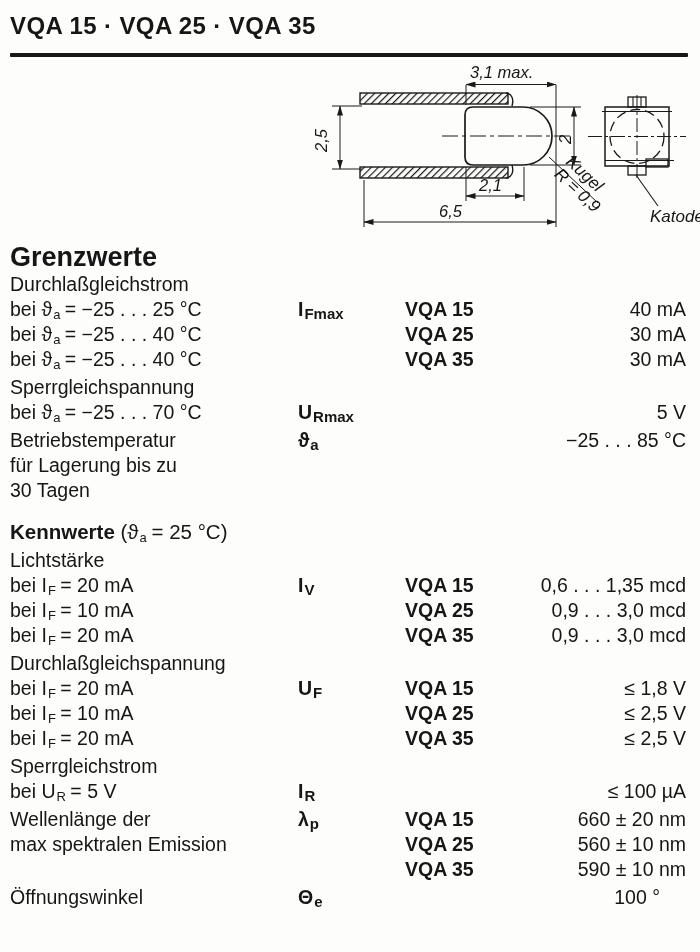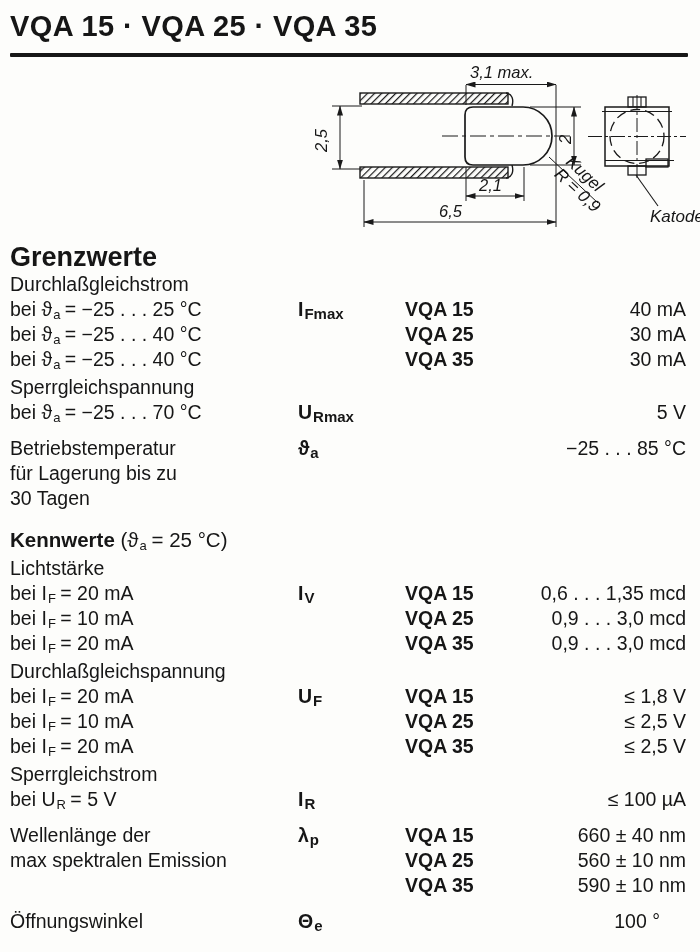--- a/index.html
+++ b/index.html
@@ -4,36 +4,36 @@
 <style>
   html,body { margin:0; padding:0; }
   body {
     width:700px; height:952px; overflow:hidden;
     background:#fdfdfb; color:#161616;
     font-family:"Liberation Sans", sans-serif;
     -webkit-font-smoothing:antialiased;
   }
   .page { padding:6px 12px 0 10px; }
   .title {
-    font-size:29px; font-weight:700; letter-spacing:0.4px;
+    font-size:24px; font-weight:700; letter-spacing:0.4px;
     margin:4px 0 0 0; line-height:32px;
   }
   .rule { height:4px; background:#171717; margin-top:11px; border-radius:1px; }
 
   .draw-wrap { position:relative; height:184px; }
   svg.draw { position:absolute; left:292px; top:2px; }
   .dlab { font-size:16.5px; font-style:italic; fill:#161616; }
   .dlab2 { font-size:17px; font-style:italic; fill:#161616; }
 
   .sec-h { font-size:27px; font-weight:700; line-height:24px; margin:4px 0 2px 0; }
   .kh { font-size:20.5px; line-height:26px; margin:16px 0 3px 0; font-weight:400; }
   .kh .b { font-weight:700; }
   .glabel { font-size:19.5px; line-height:25px; margin-top:3px; }
   .row { display:flex; font-size:19.5px; line-height:25px; }
-  .mt { margin-top:11px; }
+  .mt { margin-top:3px; }
   .c1 { width:288px; flex:none; }
   .c2 { width:107px; flex:none; font-weight:700; }
   .c3 { width:115px; flex:none; font-weight:700; }
   .c4 { flex:1; text-align:right; padding-right:2px; }
   .vpad { padding-right:28px; }
   sub { font-size:13px; line-height:0; position:relative; top:3px; left:1px; vertical-align:baseline; }
   .c2 sub { font-size:15px; }
 </style>
 </head>
 <body>
@@ -202,21 +202,21 @@
     <span class="c1"><span>bei </span><span>U</span><sub>R</sub><span> = 5 V</span></span>
     <span class="c2"><span>I</span><sub>R</sub></span>
     <span class="c3"></span>
     <span class="c4">≤ 100 µA</span>
   </div>
 
   <div class="row mt">
     <span class="c1">Wellenlänge der</span>
     <span class="c2"><span>λ</span><sub>p</sub></span>
     <span class="c3">VQA 15</span>
-    <span class="c4">660 ± 40 nm</span>
+    <span class="c4">660 ± 20 nm</span>
   </div>
   <div class="row">
     <span class="c1">max spektralen Emission</span>
     <span class="c2"></span>
     <span class="c3">VQA 25</span>
     <span class="c4">560 ± 10 nm</span>
   </div>
   <div class="row">
     <span class="c1"></span>
     <span class="c2"></span>

